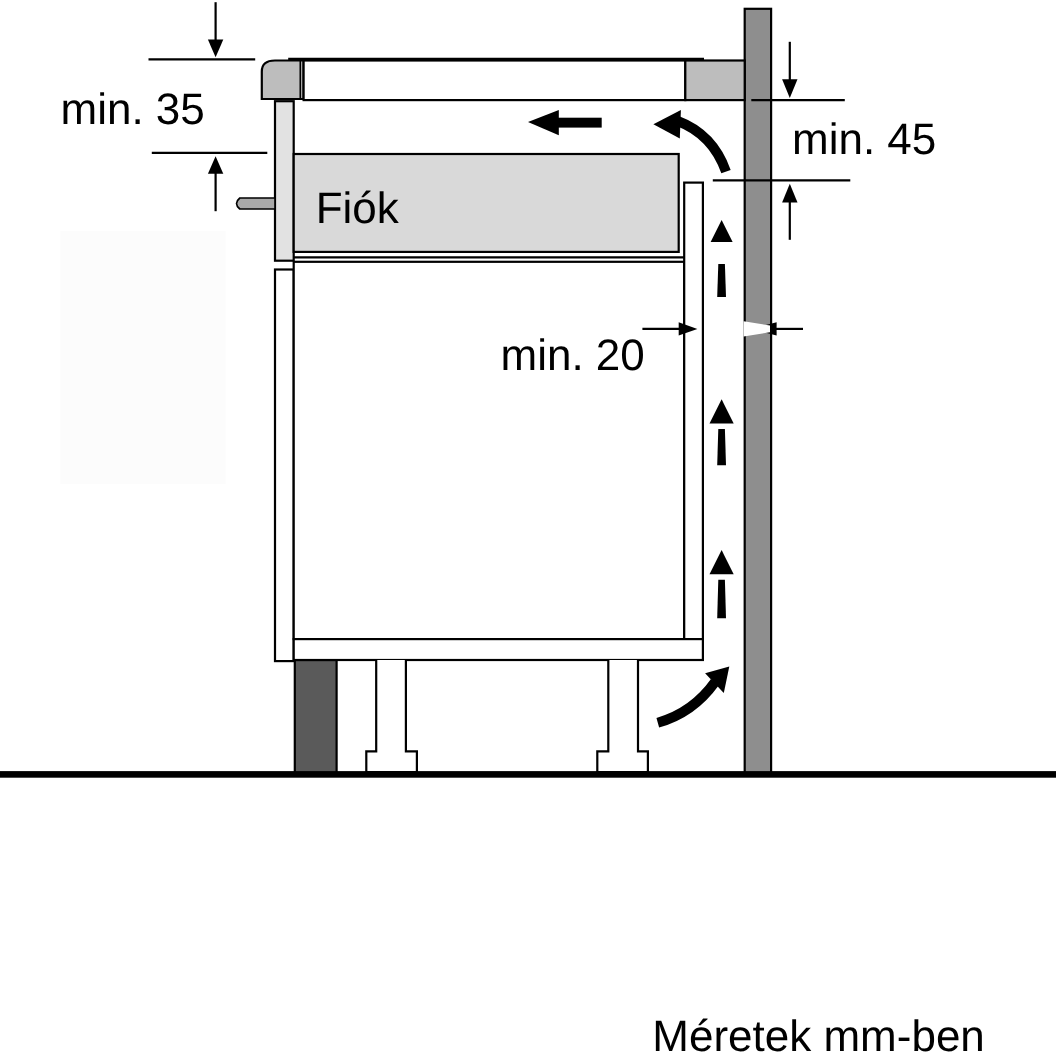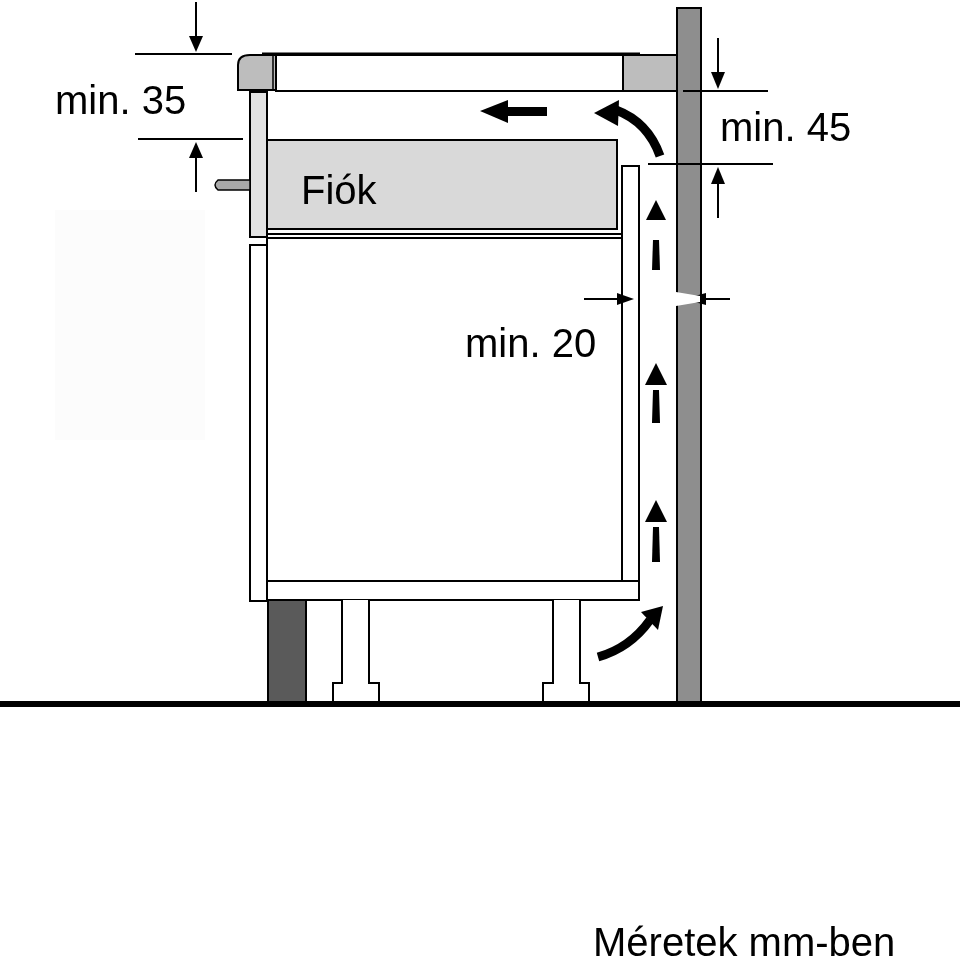--- a/index.html
+++ b/index.html
@@ -93,15 +93,15 @@
   </g>
 
   <g>
     <rect x="506" y="107" width="41" height="9" fill="#000"></rect>
     <polygon points="480,111 508,100 508,123" fill="#000"></polygon>
   </g>
 </svg>
 
 <div class="lbl dim" style="left:55px; top:80px;">min. 35</div>
 <div class="lbl dim" style="left:720px; top:107px;text-align:center;">min. 45</div>
-<div class="lbl dim" style="left:455px; top:323px;margin-left:10px;">min. 20</div>
-<div class="lbl fiok" style="left:287px; top:170px;margin-left:14px;">Fiók</div>
+<div class="lbl dim" style="left:455px; top:303px;">min. 20</div>
+<div class="lbl fiok" style="left:287px; top:170px;">Fiók</div>
 <div class="lbl caption" style="left:593px; top:922px;">Méretek mm-ben</div>
 
 </body></html>

